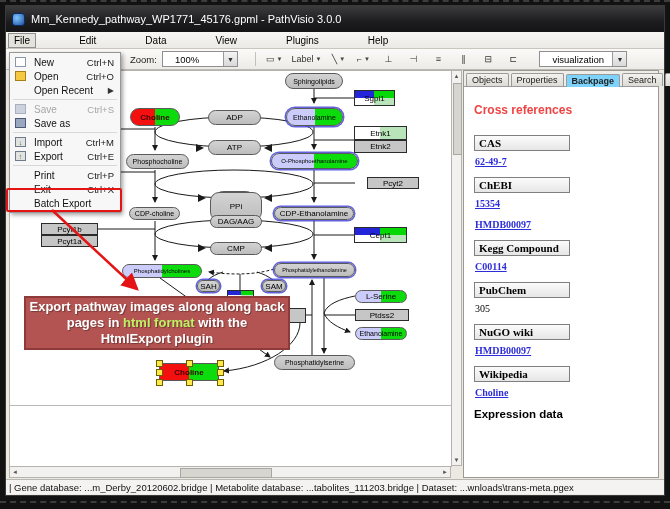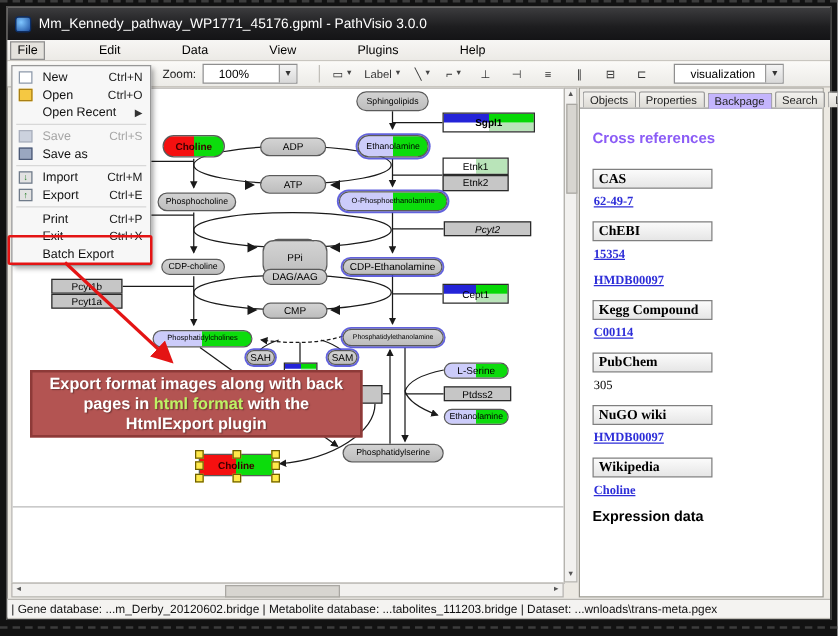--- a/index.html
+++ b/index.html
@@ -42,23 +42,23 @@
   .vscroll .thumb{position:absolute;left:1px;top:12px;width:7px;height:70px;background:#d7d5d0;border:1px solid #a9a7a2;}
   .sbarrow{position:absolute;left:0;width:9px;height:10px;font-size:6px;color:#555;display:flex;align-items:center;justify-content:center;}
   .hscroll{position:absolute;left:3px;top:460px;width:442px;height:12px;background:#f2f1ef;border:1px solid #b5b3ae;box-sizing:border-box;}
   .hscroll .thumb{position:absolute;top:1px;left:170px;width:90px;height:8px;background:#d7d5d0;border:1px solid #a9a7a2;}
   .hsarrow{position:absolute;top:0;width:10px;height:10px;font-size:6px;color:#555;display:flex;align-items:center;justify-content:center;}
   
   .sidepanel{position:absolute;left:457px;top:64px;width:196px;height:408px;background:#fff;border:1px solid #9a988f;box-sizing:border-box;}
   .tabbar{display:flex;background:#efede9;border-bottom:1px solid #9a9a9a;height:16px;font-size:9px;padding-top:2px;box-sizing:border-box;}
   .tab{border:1px solid #9a9a9a;border-bottom:none;background:linear-gradient(#f3f2ef,#dddbd5);
        padding:1px 5px;margin-left:2px;border-radius:2px 2px 0 0;color:#222;}
-  .tab.active{background:#c4b5fd;position:relative;top:1px;font-weight:normal;}
+  .tab.active{background:#7dd3fc;position:relative;top:1px;font-weight:bold;}
   .bp{padding:8px 10px;font-size:10px;}
-  .bp-head{color:#8b5cf6;font-weight:bold;font-size:12px;margin:8px 0 18px 0;}
+  .bp-head{color:#ef4444;font-weight:bold;font-size:12px;margin:8px 0 18px 0;}
   .bp-sec{margin-bottom:9px;font-family:Liberation Serif, serif;}
   .bp-box{border:1px solid #7f7f7f;background:linear-gradient(#fbfbfb,#e6e6e6);
           font-weight:bold;font-size:11px;padding:1px 4px;width:86px;min-width:max-content;margin-bottom:5px;}
   .bp-val{margin:0 0 10px 1px;font-size:10px;}
   .bp-val a{color:#2d2dd8;font-weight:bold;}
   .bp-foot{font-weight:bold;font-size:11.5px;margin-top:4px;}
   
   .statusbar{position:absolute;left:0;top:473px;width:658px;height:15px;background:#f4f3f1;
              border-top:1px solid #b9b7b2;font-size:9.5px;color:#111;display:flex;align-items:center;padding-left:3px;box-sizing:border-box;}
   
@@ -215,30 +215,30 @@
           <polygon points="262,73 254,77 262,81"></polygon>
         <polygon points="188,123 196,127 188,131"></polygon>
           <polygon points="262,123 254,127 262,131"></polygon>
         <polygon points="188,173 196,177 188,181"></polygon>
           <polygon points="262,173 254,177 262,181"></polygon>
       </g>
     </svg>
     <div class="boardedge"></div>
 
     <div class="annotation">
-      <span>Export format images along with back</span>
+      <span>Export pathway images along along back</span>
       <span>
         <span>pages in </span><span class="green">html format</span><span> with the</span>
       </span>
       <span>HtmlExport plugin</span>
     </div>
   <div class="pnode gray pill" style="left: 275px; top: 2px; width: 58px; height: 16px;">
         <span style="font-size: 7px;">Sphingolipids</span>
       </div>
-      <div class="pnode vis4" style="left: 344px; top: 19px; width: 74px; height: 16px; font-weight: bold;">
+      <div class="pnode vis4" style="left: 344px; top: 19px; width: 41px; height: 16px;">
         <span style="font-size: 8px;">Sgpl1</span>
       </div>
       <div class="pnode red-green pill" style="left: 120px; top: 37px; width: 50px; height: 18px;">
         <span style="font-size: 8px;">Choline</span>
       </div>
       <div class="pnode lav-green pill bluerim" style="left: 276px; top: 37px; width: 57px; height: 18px;">
         <span style="font-size: 7px;">Ethanolamine</span>
       </div>
       <div class="pnode gray pill" style="left: 198px; top: 39px; width: 53px; height: 15px;">
         <span style="font-size: 8px;">ADP</span>
@@ -254,21 +254,21 @@
       </div>
       <div class="pnode gray pill" style="left: 116px; top: 83px; width: 63px; height: 15px;">
         <span style="font-size: 7px;">Phosphocholine</span>
       </div>
       <div class="pnode lav-green pill bluerim" style="left: 261px; top: 82px; width: 87px; height: 16px;">
         <span style="font-size: 6px;">O-Phosphoethanolamine</span>
       </div>
       <div class="pnode gray pill" style="left: 206px; top: 94px; width: 37px; height: 13px; margin-top: 26px;">
         <span style="font-size: 8px;">CTP</span>
       </div>
-      <div class="pnode gray-rect" style="left: 345px; top: 106px; width: 70px; height: 12px; font-style: italic;">
+      <div class="pnode gray-rect" style="left: 357px; top: 106px; width: 52px; height: 12px;">
         <span style="font-size: 8px;">Pcyt2</span>
       </div>
       <div class="pnode gray pill" style="left: 200px; top: 121px; width: 52px; height: 29px;">
         <span style="font-size: 8px;">PPi</span>
       </div>
       <div class="pnode gray pill" style="left: 119px; top: 136px; width: 51px; height: 13px;">
         <span style="font-size: 7px;">CDP-choline</span>
       </div>
       <div class="pnode gray pill" style="left: 200px; top: 144px; width: 52px; height: 13px;">
         <span style="font-size: 8px;">DAG/AAG</span>

